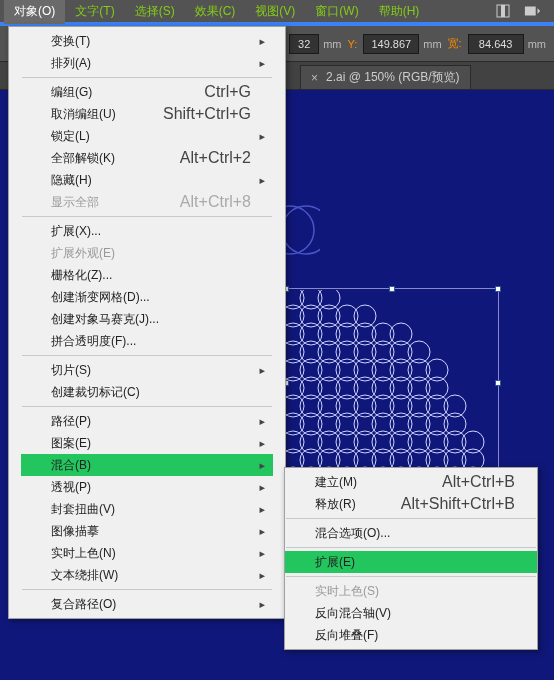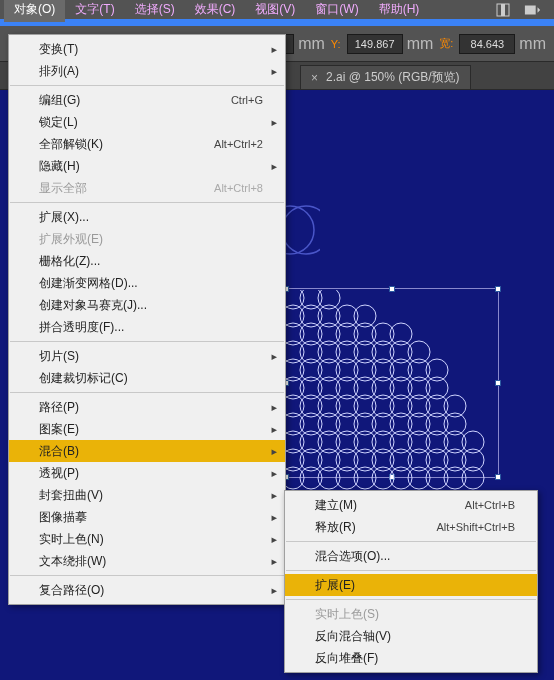--- a/index.html
+++ b/index.html
@@ -1,43 +1,43 @@
 <!DOCTYPE html>
 <html><head>
 <meta charset="utf-8">
 <style>
 *{margin:0;padding:0;box-sizing:border-box;font-family:"Microsoft YaHei",sans-serif;font-size:12px;user-select:none}
 body{width:554px;height:680px;background:#383838;overflow:hidden;position:relative}
-.menubar{height:26px;background:#535353;display:flex;align-items:center;padding:0 4px;border-bottom:7px solid #3b82f6}
-.menubar-item{padding:4px 10px;color:#f0abfc;cursor:default}
+.menubar{height:26px;background:#535353;display:flex;align-items:center;padding:0 4px;border-bottom:4px solid #3b82f6}
+.menubar-item{padding:4px 10px;color:#84cc16;cursor:default}
 .menubar-item.active{background:#6a6a6a;color:#fff}
 .menubar-right{margin-left:auto;display:flex;align-items:center;gap:12px;padding-right:8px}
 .mb-icon{width:18px;height:14px;display:inline-flex;align-items:center;justify-content:center;color:#ccc}
 .toolbar{height:36px;background:#535353;display:flex;align-items:center;gap:6px;padding:0 8px;border-bottom:1px solid #2a2a2a;position:relative}
 .tb-label{color:#ddd;font-size:11px}
 .tb-label.orange{color:#ff8a00}
 .tb-input{width:56px;height:20px;background:#333;border:1px solid #1a1a1a;color:#ddd;font-size:11px;padding:0 4px;text-align:center}
-.tb-unit{color:#bbb;font-size:16px;margin-left:-2px}
+.tb-unit{color:#bbb;font-size:11px;margin-left:-2px}
 .tabbar{height:28px;background:#424242;display:flex;align-items:flex-end;border-bottom:1px solid #2a2a2a}
 .tab{height:24px;display:flex;align-items:center;gap:8px;padding:0 10px;color:#ccc;background:#4d4d4d;border:1px solid #2a2a2a;border-bottom:none;font-size:11px;margin-left:300px}
 .tab .x{color:#bbb;cursor:pointer}
 .canvas{position:absolute;left:0;top:90px;right:0;bottom:0;background:#10177a;overflow:hidden}
 .sel-rect{position:absolute;border:1px solid #88c;}
 .handle{position:absolute;width:6px;height:6px;background:#fff;border:1px solid #2c5aa0}
 svg.circles{position:absolute}
-.dropdown{position:absolute;left:8px;top:34px;width:278px;background:#f0f0f0;border:1px solid #a0a0a0;box-shadow:2px 2px 6px rgba(0,0,0,.4);z-index:10;padding:3px 0}
+.dropdown{position:absolute;left:8px;top:26px;width:278px;background:#f0f0f0;border:1px solid #a0a0a0;box-shadow:2px 2px 6px rgba(0,0,0,.4);z-index:10;padding:3px 12px}
 .dd-item{display:flex;align-items:center;height:22px;padding:0 22px 0 30px;color:#222;cursor:default;position:relative}
 .dd-item.sub::after{content:"▸";position:absolute;right:8px;color:#444;font-size:11px}
 .dd-item.disabled{color:#9a9a9a}
-.dd-item.highlight{background:#eab308}
+.dd-item.highlight{background:#22c55e}
 .dd-sep{height:1px;background:#c8c8c8;margin:3px 1px}
 .dd-label{flex:1}
-.dd-short{color:#444;font-size:11px}
+.dd-short{color:#444;font-size:16px}
 .dd-item.disabled .dd-short{color:#aaa}
-.submenu{position:absolute;left:284px;top:490px;width:254px;background:#f0f0f0;border:1px solid #a0a0a0;box-shadow:2px 2px 6px rgba(0,0,0,.4);z-index:11;padding:3px 0}
+.submenu{position:absolute;left:284px;top:467px;width:254px;background:#f0f0f0;border:1px solid #a0a0a0;box-shadow:2px 2px 6px rgba(0,0,0,.4);z-index:11;padding:3px 0}
 </style>
 </head>
 <body>
 
 <div class="menubar">
   <div class="menubar-item active">对象(O)</div>
   <div class="menubar-item">文字(T)</div>
   <div class="menubar-item">选择(S)</div>
   <div class="menubar-item">效果(C)</div>
   <div class="menubar-item">视图(V)</div>
@@ -202,20 +202,24 @@
       <span class="dd-label">变换(T)</span>
     </div>
     <div class="dd-item sub">
       <span class="dd-label">排列(A)</span>
     </div>
     <div class="dd-sep"></div>
     <div class="dd-item">
       <span class="dd-label">编组(G)</span>
       <span class="dd-short">Ctrl+G</span>
     </div>
+    <div class="dd-item">
+      <span class="dd-label">取消编组(U)</span>
+      <span class="dd-short">Shift+Ctrl+G</span>
+    </div>
     <div class="dd-item sub">
       <span class="dd-label">锁定(L)</span>
     </div>
     <div class="dd-item">
       <span class="dd-label">全部解锁(K)</span>
       <span class="dd-short">Alt+Ctrl+2</span>
     </div>
     <div class="dd-item sub">
       <span class="dd-label">隐藏(H)</span>
     </div>

